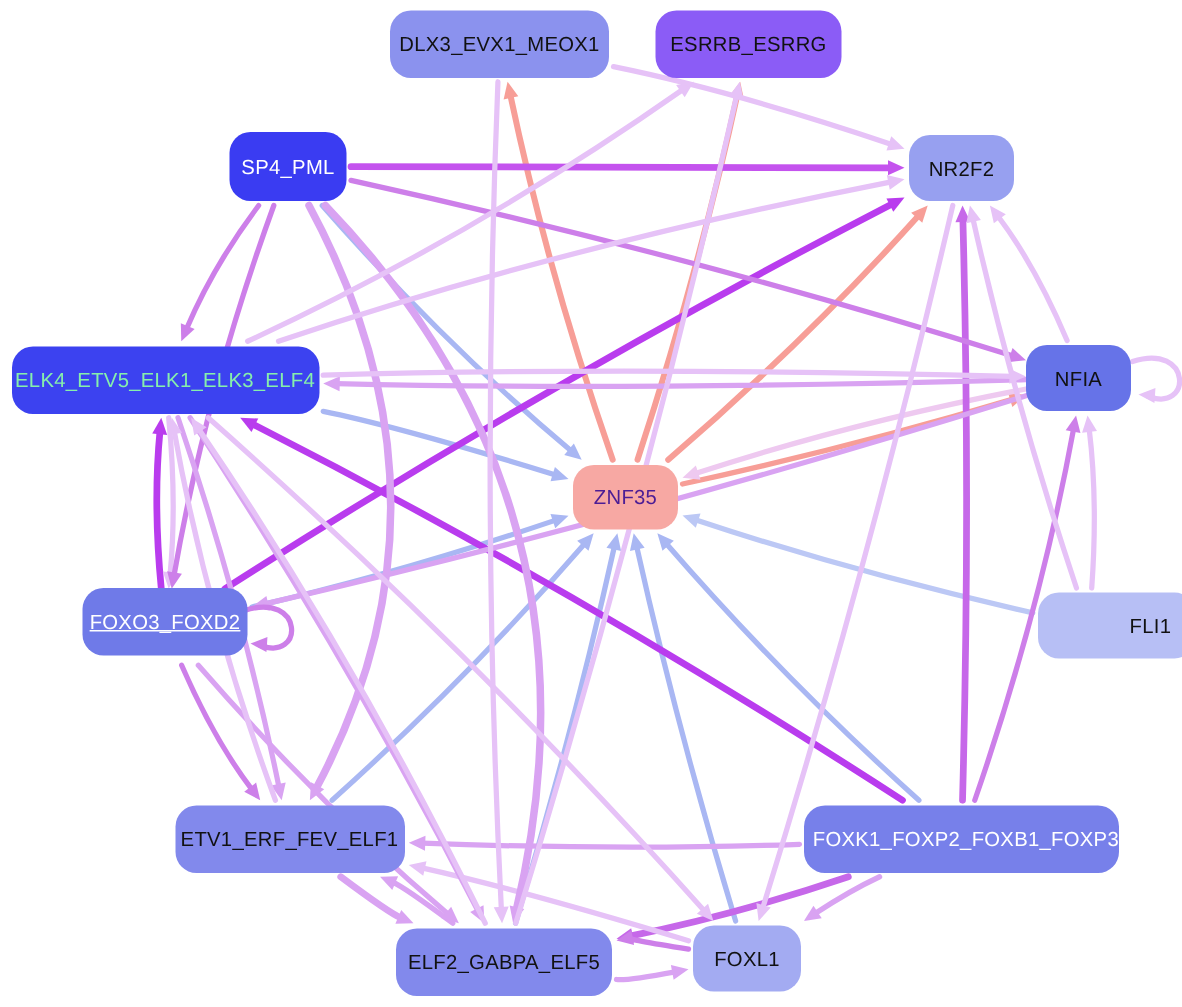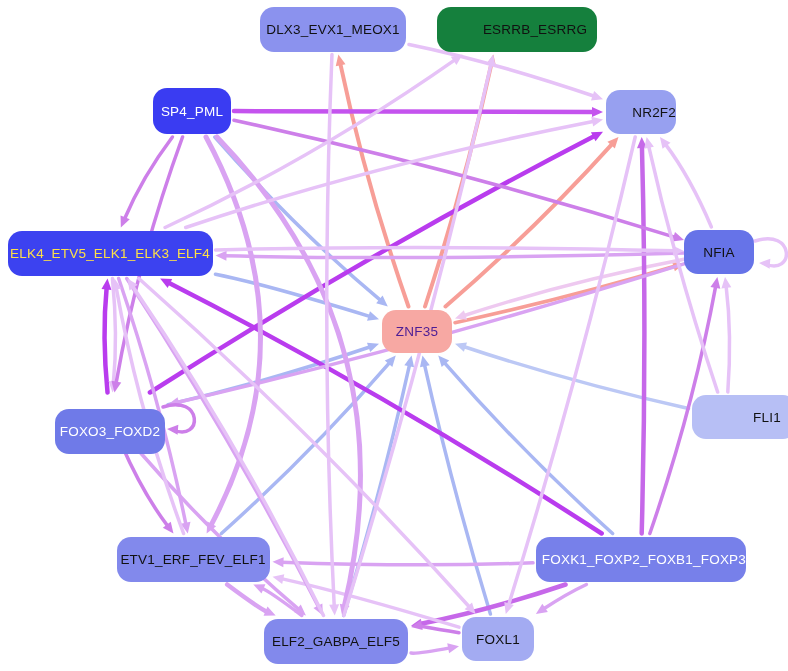--- a/index.html
+++ b/index.html
@@ -155,39 +155,39 @@
       <path d="M127.39234731615444 278.5 L137.72119352258966 284.7701623618379 L129.45982249434354 290.4048539003035 Z" fill="#e6c2f7"></path>
       <path d="M755 241 C795 228 795 276 765 264" fill="none" stroke="#e6c2f7" stroke-width="3.5" stroke-linecap="round"></path>
       <path d="M759 263 L770.3082317890415 258.7427833264785 L769.6430416838037 268.72063490504456 Z" fill="#e6c2f7"></path>
       <path d="M163 407 C203 394 203 442 173 430" fill="none" stroke="#cd7fe9" stroke-width="3.5" stroke-linecap="round"></path>
       <path d="M167 429 L178.30823178904157 424.7427833264785 L177.64304168380383 434.72063490504456 Z" fill="#cd7fe9"></path>
     </svg>
   <div id="node-layer" class="node-layer">
       <div class="node" style="left: 260px; top: 6.5px; width: 146px; height: 45px; background: rgb(139, 146, 238); color: rgb(17, 17, 17);">
         <span>DLX3_EVX1_MEOX1</span>
       </div>
-      <div class="node" style="left: 437px; top: 6.5px; width: 124px; height: 45px; background: #15803d; color: rgb(17, 17, 17); padding-left: 36px;">
+      <div class="node" style="left: 437px; top: 6.5px; width: 124px; height: 45px; background: #8b5cf6; color: rgb(17, 17, 17);">
         <span>ESRRB_ESRRG</span>
       </div>
       <div class="node" style="left: 153px; top: 88px; width: 78px; height: 46px; background: rgb(58, 60, 242); color: rgb(255, 255, 255);">
         <span>SP4_PML</span>
       </div>
-      <div class="node" style="left: 606px; top: 90px; width: 70px; height: 44px; background: rgb(151, 160, 240); color: rgb(17, 17, 17); justify-content: flex-end;">
+      <div class="node" style="left: 606px; top: 90px; width: 70px; height: 44px; background: rgb(151, 160, 240); color: rgb(17, 17, 17);">
         <span>NR2F2</span>
       </div>
-      <div class="node" style="left: 7.5px; top: 230.5px; width: 205px; height: 45px; background: rgb(60, 66, 240); color: #fde047;">
+      <div class="node" style="left: 7.5px; top: 230.5px; width: 205px; height: 45px; background: rgb(60, 66, 240); color: #86efac;">
         <span>ELK4_ETV5_ELK1_ELK3_ELF4</span>
       </div>
       <div class="node" style="left: 684px; top: 230px; width: 70px; height: 44px; background: rgb(102, 115, 232); color: rgb(17, 17, 17);">
         <span>NFIA</span>
       </div>
       <div class="node" style="left: 382px; top: 309.5px; width: 70px; height: 43px; background: rgb(247, 168, 163); color: #4c1d95;">
         <span>ZNF35</span>
       </div>
-      <div class="node" style="left: 55px; top: 409px; width: 110px; height: 45px; background: rgb(111, 122, 232); color: rgb(255, 255, 255);">
+      <div class="node" style="left: 55px; top: 392px; width: 110px; height: 45px; background: rgb(111, 122, 232); color: rgb(255, 255, 255); text-decoration: underline;">
         <span>FOXO3_FOXD2</span>
       </div>
       <div class="node" style="left: 691.5px; top: 395px; width: 59px; height: 44px; background: rgb(183, 191, 245); color: rgb(17, 17, 17); padding-left: 46px;">
         <span>FLI1</span>
       </div>
       <div class="node" style="left: 116.5px; top: 536.5px; width: 153px; height: 45px; background: rgb(130, 137, 236); color: rgb(17, 17, 17);">
         <span>ETV1_ERF_FEV_ELF1</span>
       </div>
       <div class="node" style="left: 536px; top: 536.5px; width: 210px; height: 45px; background: rgb(119, 128, 234); color: rgb(255, 255, 255); justify-content: flex-end;">
         <span>FOXK1_FOXP2_FOXB1_FOXP3</span>

